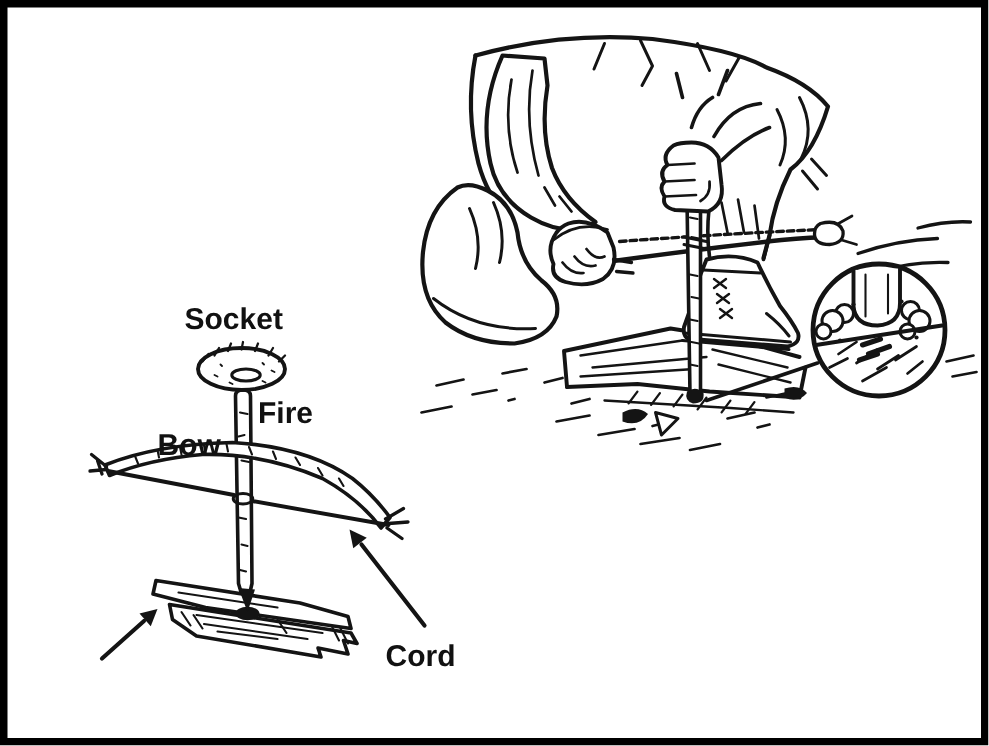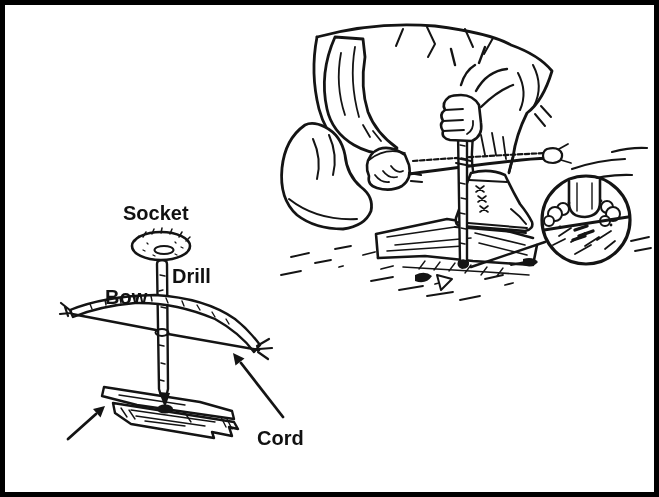--- a/index.html
+++ b/index.html
@@ -191,18 +191,18 @@
         <circle class="fill" cx="326" cy="188" r="1.4"></circle>
       <circle class="fill" cx="285" cy="214" r="1.4"></circle>
         <circle class="fill" cx="336" cy="212" r="1.4"></circle>
     </g>
   </svg>
 
   <div class="lbl" style="left:118px;top:197px;">Socket</div>
 
   <div class="lbl" style="left:56px;top:281px;margin-left:44px;">Bow</div>
 
-  <div class="lbl" style="left:167px;top:260px;">Drill</div>
+  <div class="lbl" style="left:167px;top:260px;">Fire</div>
 
 
   <div class="lbl" style="left:252px;top:422px;text-align:center;">Cord</div>
 
 </div>
 
 </body></html>

